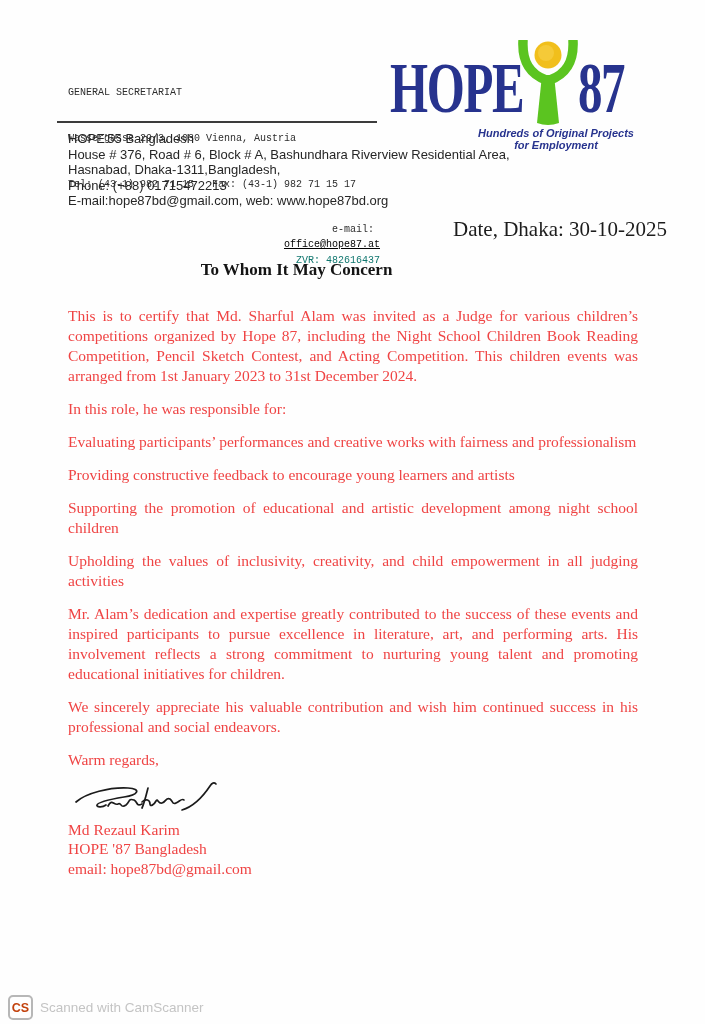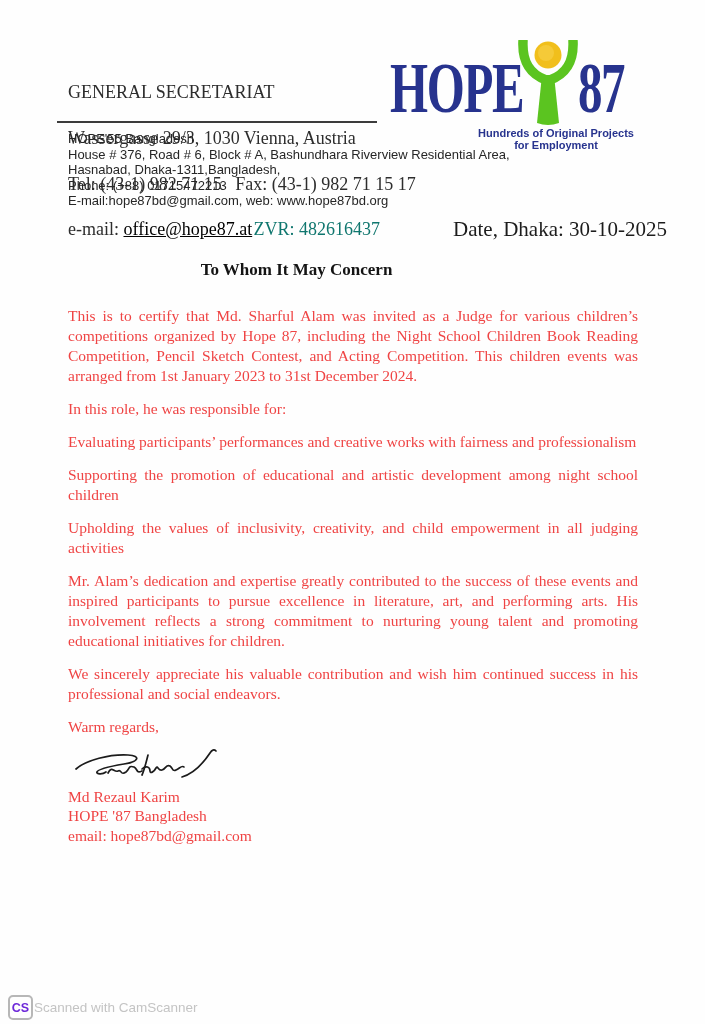--- a/index.html
+++ b/index.html
@@ -5,25 +5,25 @@
   html,body { margin:0; padding:0; background:#e8e8e8; }
   .page {
     position:relative; width:705px; height:1024px; margin:0 auto;
     background:#fefefe; overflow:hidden;
     font-family:"Liberation Serif", serif; color:#1f1f1f;
   }
 
   
   .sec-block {
     position:absolute; left:68px; top:55px;
-    font-family:Liberation Serif, serif;
-    font-size:18px; line-height:15.2px; color:#2d2d2d;
+    font-family:Liberation Mono, monospace;
+    font-size:10px; line-height:15.2px; color:#2d2d2d;
     white-space:pre;
   }
-  .sec-email-row { display:flex; width:312px; align-items:flex-end; }
+  .sec-email-row { display:flex; width:312px; align-items:flex-end;flex-direction:column; }
   .email-link { color:#000000; text-decoration:underline; }
   .zvr { margin-left:auto; color:#0f766e; }
   .header-rule {
     position:absolute; left:57px; top:121px; width:320px; height:2px;
     background:#3c3c3c;
   }
 
   
   .logo { position:absolute; left:388px; top:40px; width:252px; height:112px; }
   .logo-word {
@@ -34,20 +34,21 @@
     letter-spacing:-2px;
   }
   .logo-hope { left:2px; }
   .logo-87 { left:190px; }
   .figure-svg { position:absolute; left:128px; top:0; }
   .tagline {
     position:absolute; left:84px; top:88px; width:168px;
     font-family:"Liberation Sans", sans-serif; font-weight:bold;
     font-size:11px; line-height:11.5px; color:#27338e;
     text-align:center;
+    font-style:italic;
   }
   .tagline div { white-space:nowrap; }
 
   
   .bd-block {
     position:absolute; left:68px; top:131px;
     font-family:"Liberation Sans", sans-serif;
     font-size:13px; line-height:15.5px; color:#262626;
   }
 
@@ -69,24 +70,24 @@
   .signature-svg { display:block; margin:0 0 2px 2px; }
   .sig-block { line-height:19.3px; }
 
   
   .cs-footer {
     position:absolute; left:8px; top:995px; display:flex; align-items:center;
     font-family:"Liberation Sans", sans-serif;
   }
   .cs-badge {
     width:21px; height:21px; border:2px solid #b7b7b7; border-radius:5px;
-    color:#6d28d9; font-size:12.5px; font-weight:bold;
+    color:#c2410c; font-size:12.5px; font-weight:bold;
     display:flex; align-items:center; justify-content:center;
   }
-  .cs-text { margin-left:1px; color:#c4c4c4; font-size:13.5px; }
+  .cs-text { margin-left:7px; color:#c4c4c4; font-size:13.5px; }
 </style>
 </head>
 <body>
 
 <div class="page">
 
   <div class="sec-block">
     <div>GENERAL SECRETARIAT</div>
     <div>Wassergasse 29/3, 1030 Vienna, Austria</div>
     <div>Tel: (43-1) 982 71 15   Fax: (43-1) 982 71 15 17</div>
@@ -123,20 +124,21 @@
   </div>
 
   <div class="date-line">Date, Dhaka: 30-10-2025</div>
 
   <h1 class="letter-title">To Whom It May Concern</h1>
 
   <div class="letter-body">
     <p>This is to certify that Md. Sharful Alam was invited as a Judge for various children’s competitions organized by Hope 87, including the Night School Children Book Reading Competition, Pencil Sketch Contest, and Acting Competition. This children events was arranged from 1st January 2023 to 31st December 2024.</p>
     <p>In this role, he was responsible for:</p>
     <p>Evaluating participants’ performances and creative works with fairness and professionalism</p>
+    <p>Providing constructive feedback to encourage young learners and artists</p>
     <p>Supporting the promotion of educational and artistic development among night school children</p>
     <p>Upholding the values of inclusivity, creativity, and child empowerment in all judging activities</p>
     <p>Mr. Alam’s dedication and expertise greatly contributed to the success of these events and inspired participants to pursue excellence in literature, art, and performing arts. His involvement reflects a strong commitment to nurturing young talent and promoting educational initiatives for children.</p>
     <p>We sincerely appreciate his valuable contribution and wish him continued success in his professional and social endeavors.</p>
 
     <p class="closing">Warm regards,</p>
 
     <svg class="signature-svg" width="160" height="42" viewBox="0 0 160 42">
       <g stroke="#1b1b1b" stroke-width="1.7" fill="none" stroke-linecap="round" stroke-linejoin="round">
         <path d="M6,26 C16,17 40,11 58,12 C72,13 68,19 54,21 C42,23 28,26 27,29 C26,31 32,32 36,29"></path>

